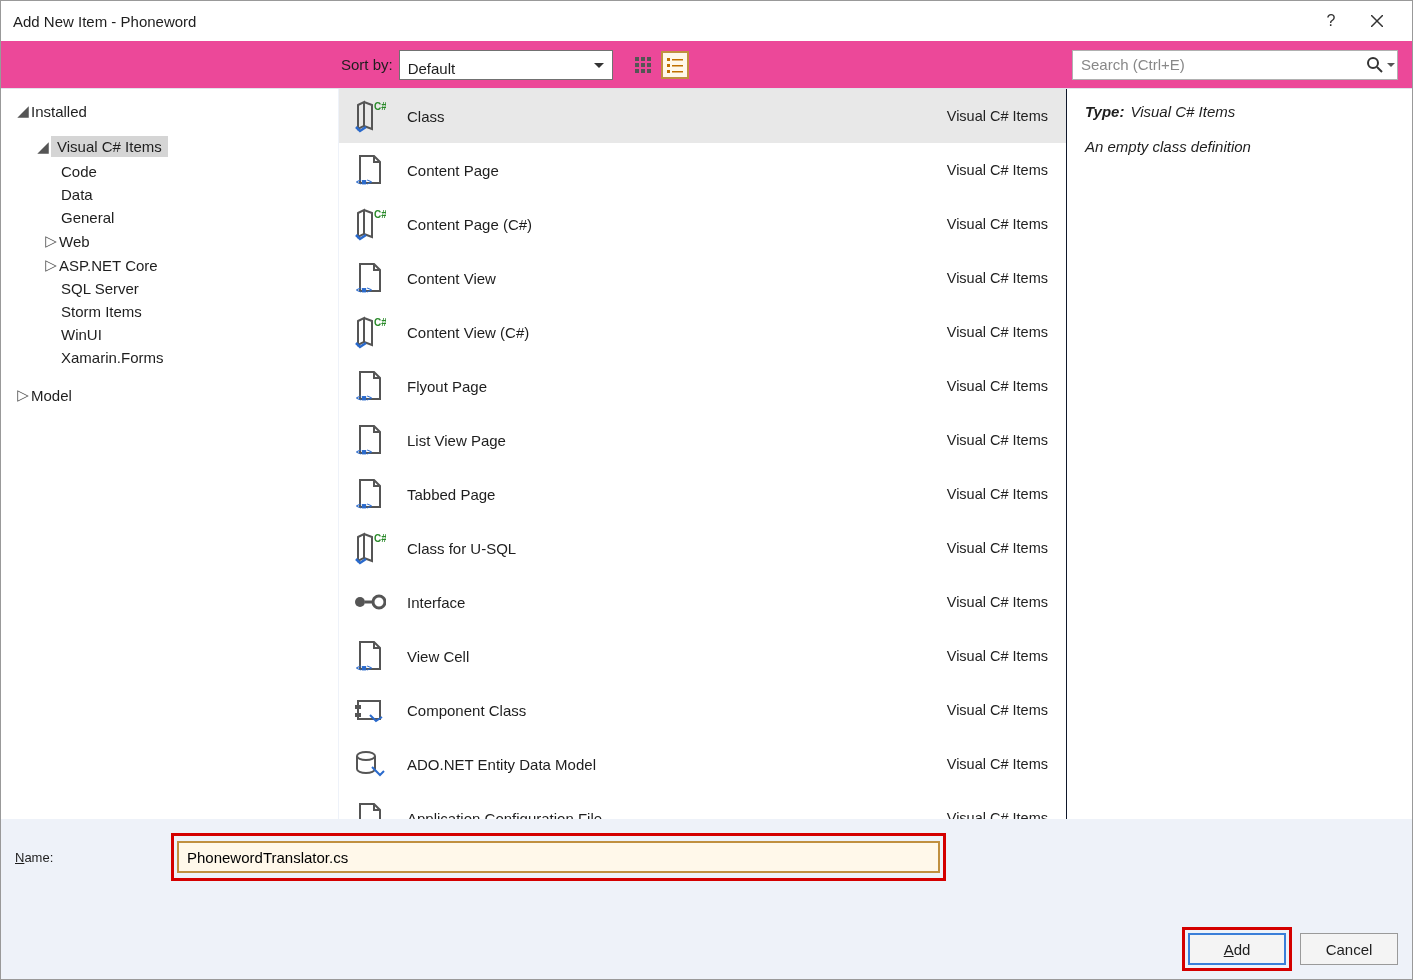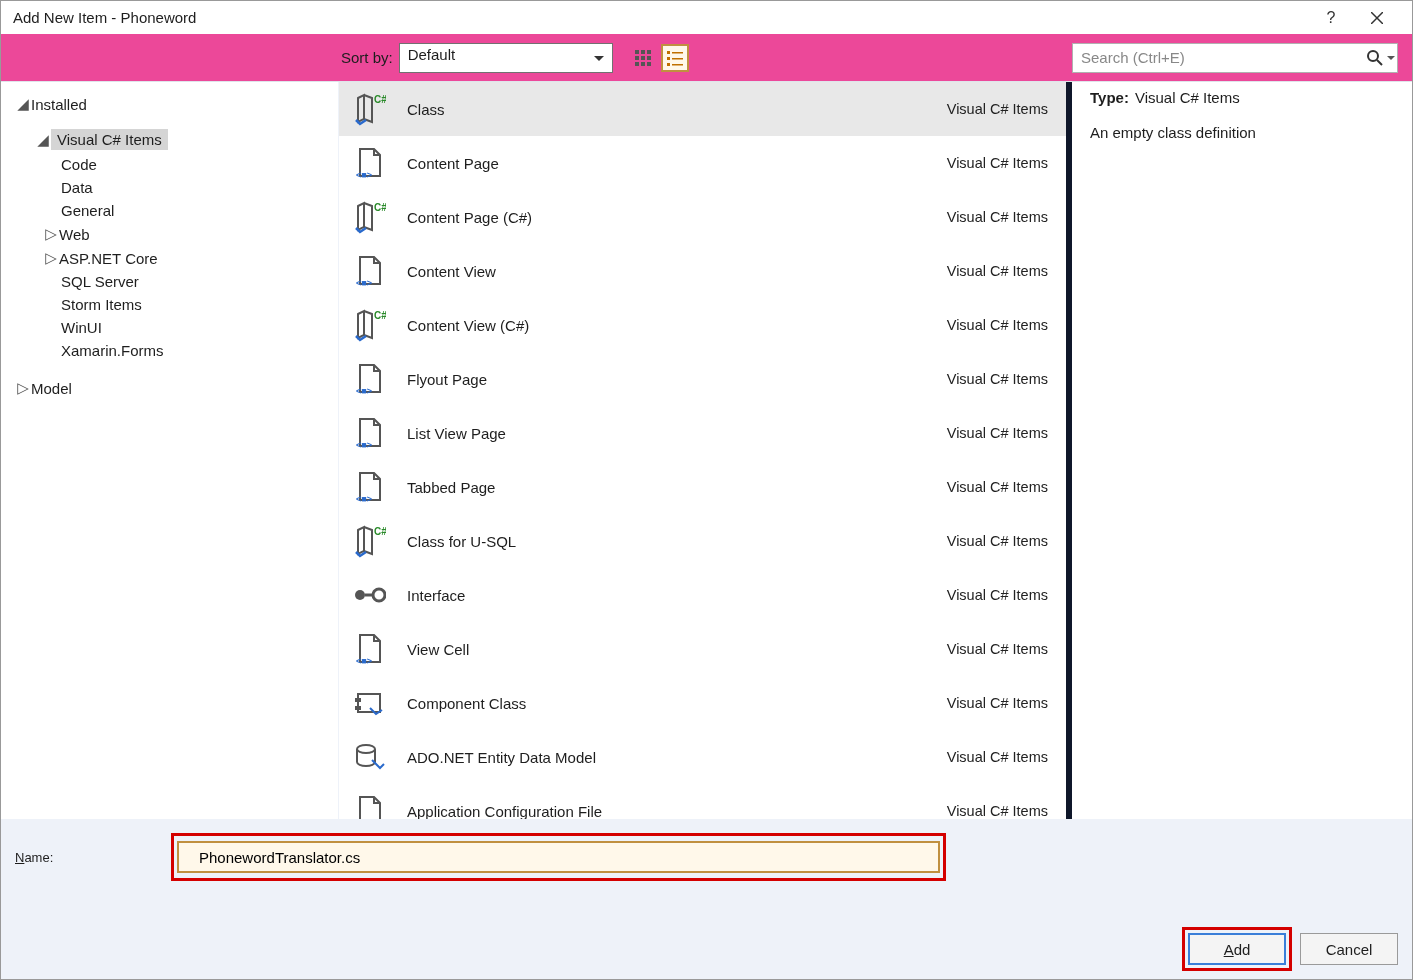--- a/index.html
+++ b/index.html
@@ -1,24 +1,24 @@
 <!DOCTYPE html>
 <html><head>
 <meta charset="utf-8">
 <style>
 * { box-sizing: border-box; margin: 0; padding: 0; }
 body { font-family: "Segoe UI", Tahoma, sans-serif; font-size: 14px; background: #fff; color: #1e1e1e; width: 1413px; height: 980px; overflow: hidden; }
 .dialog { width: 1413px; height: 980px; border: 1px solid #999; display: flex; flex-direction: column; }
-.titlebar { height: 33px; display: flex; align-items: center; padding: 0 12px; font-size: 15px; }
+.titlebar { height: 40px; display: flex; align-items: center; padding: 0 12px; font-size: 15px; }
 .titlebar .spacer { flex: 1; }
 .titlebar .tb-btn { width: 46px; height: 38px; display: flex; align-items: center; justify-content: center; color: #333; font-size: 16px; }
 .toolbar-row { height: 48px; background: #ec4899; border-bottom: 1px solid #e0e4eb; display: flex; align-items: center; padding: 0 14px 0 0; }
 .toolbar-row .left-gap { width: 340px; }
 .sortby-label { margin-right: 6px; font-size: 15px; }
-.sort-select { width: 214px; height: 30px; border: 1px solid #717171; padding: 2px 22px 2px 8px; font-size: 15px; background: #fff; position: relative; display: flex; align-items: flex-start; }
+.sort-select { width: 214px; height: 30px; border: 1px solid #717171; padding: 2px 22px 2px 8px; font-size: 15px; background: #fff; position: relative; display: flex; align-items: flex-end; }
 .sort-select::after { content:""; position:absolute; right:8px; top:12px; width:0;height:0;border-left:5px solid transparent;border-right:5px solid transparent;border-top:5px solid #333; }
 .view-icons { margin-left: 16px; display:flex; gap:4px; }
 .view-btn { width:28px; height:28px; display:flex; align-items:center; justify-content:center; }
 .view-btn.active { border:2px solid #c09040; background:#fff8ea; }
 .toolbar-row .flex { flex:1; }
 .search-box { width: 326px; height:30px; border:1px solid #b0b0b0; display:flex; align-items:center; padding:0 2px 0 8px; background:#fff; color:#888; font-size:15px; }
 .search-box .txt{flex:1;}
 .mag { display:inline-flex; align-items:center; }
 .dd-caret{width:0;height:0;border-left:4px solid transparent;border-right:4px solid transparent;border-top:4px solid #555;margin-left:4px;}
 .main { flex:1; display:flex; overflow:hidden; }
@@ -28,29 +28,29 @@
 .tree-item.lvl1{padding-left:12px;}
 .tree-item.lvl2{padding-left:32px;}
 .tree-item.lvl3{padding-left:56px;}
 .center { flex:1; display:flex; position:relative; }
 .templates{flex:1;overflow-y:scroll;padding:0;}
 .tpl-row{height:54px;display:flex;align-items:center;padding:0 18px 0 10px;}
 .tpl-row.selected{background:#e8e8e8;}
 .tpl-icon{width:40px;height:40px;margin-right:18px;display:flex;align-items:center;justify-content:center;}
 .tpl-name{flex:1;font-size:15px;}
 .tpl-cat{font-size:14.5px;color:#222;}
-.detail{width:346px;padding:7px 18px;border-left:6px solid #0f172a;font-size:15px;}
+.detail{width:346px;padding:14px 18px;border-left:1px solid #0f172a;font-size:15px;font-style:italic;}
 .detail .type-lbl{font-weight:600;margin-right:6px;}
 .detail .desc{margin-top:18px;}
 .footer{height:160px;background:#eef2f9;display:flex;flex-direction:column;padding:0 14px 14px 14px;}
 .name-row{display:flex;align-items:center;margin-top:22px;}
 .name-label{width:162px;font-size:13px;}
 .name-label span{text-decoration:underline;}
 .name-input-wrap{flex:0 0 763px;position:relative;}
-.name-input{width:100%;height:32px;border:2px solid #c09040;background:#fff8ea;padding:0 20px;font-size:15px;outline:none;}
+.name-input{width:100%;height:32px;border:2px solid #c09040;background:#fff8ea;padding:0 8px;font-size:15px;outline:none;}
 .name-hl{position:absolute;left:-6px;top:-8px;right:-6px;bottom:-8px;border:3px solid #d40000;pointer-events:none;}
 .btn-row{margin-top:auto;display:flex;justify-content:flex-end;gap:14px;padding-bottom:0;}
 .btn{width:98px;height:32px;border:1px solid #9a9a9a;background:#f4f4f4;font-size:15px;display:flex;align-items:center;justify-content:center;}
 .btn.add{border:2px solid #3a7ed8;}
 .btn-hl{position:relative;display:inline-block;}
 .btn-hl::after{content:"";position:absolute;left:-6px;top:-6px;right:-6px;bottom:-6px;border:3px solid #d40000;pointer-events:none;}
 .btn .ul{text-decoration:underline;}
 svg{display:block;}
 </style>
 </head>

